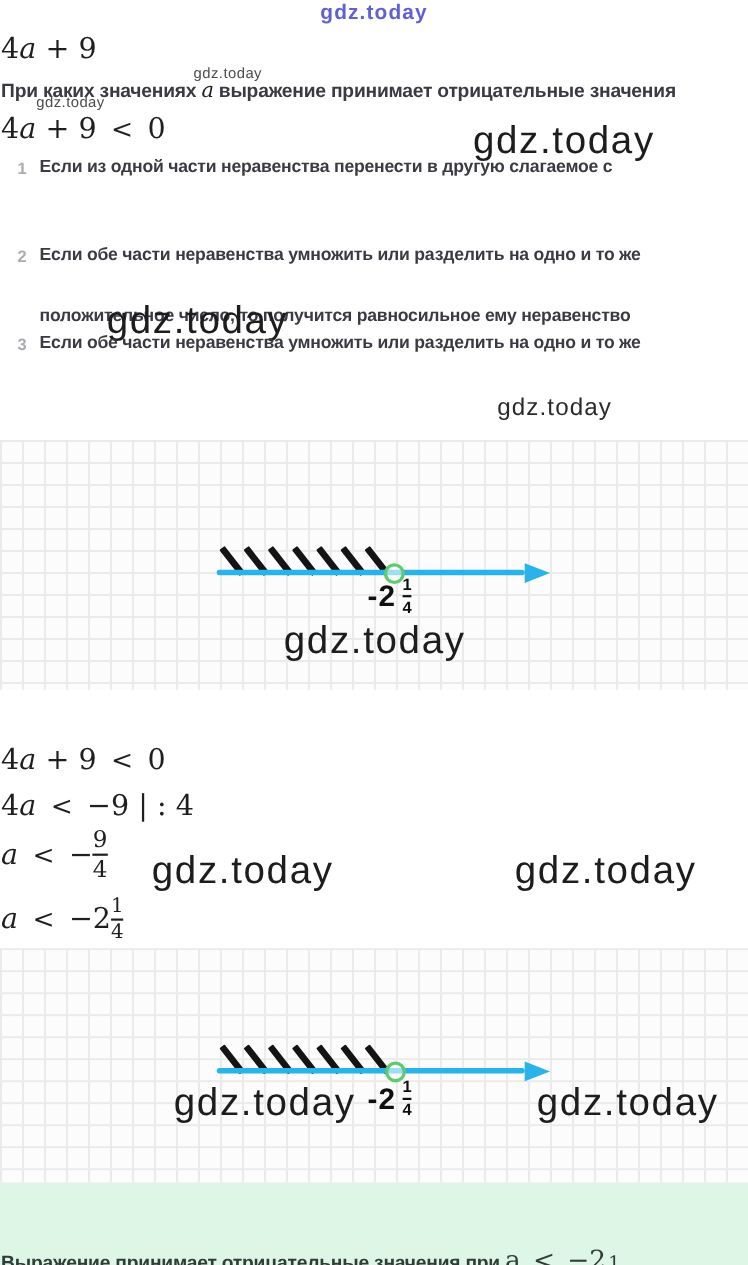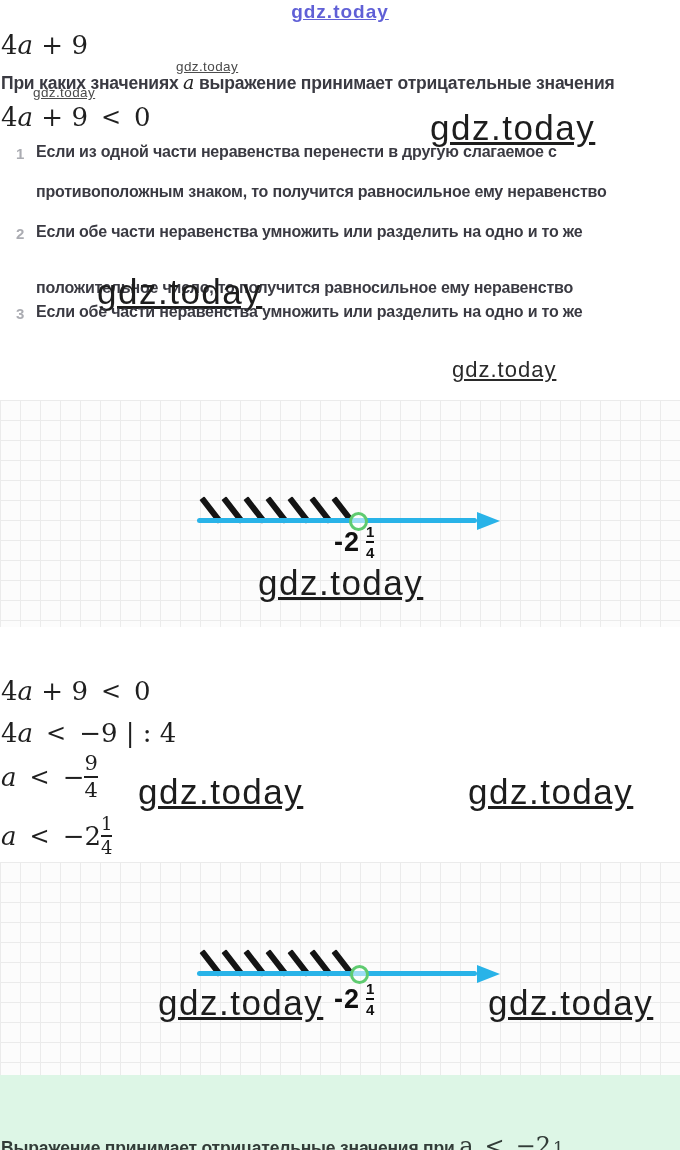--- a/index.html
+++ b/index.html
@@ -5,21 +5,21 @@
   html,body{margin:0;padding:0;}
   .page{
     position:relative;
     width:680px;height:1150px;
     background:#ffffff;
     overflow:hidden;
     font-family:"Liberation Sans",sans-serif;
     color:#3a3a42;
   }
   
-  .wm{position:absolute;white-space:nowrap;pointer-events:none;text-decoration:underline;}
+  .wm{position:absolute;white-space:nowrap;pointer-events:none;}
   .wm-top{left:0;right:0;top:1px;text-align:center;font-size:19px;font-weight:700;
           letter-spacing:1px;color:#4545d0;opacity:.85;}
   .wm-small{font-size:13.5px;color:#4b4b4b;letter-spacing:.4px;font-weight:400;}
   .wm-big{font-size:35px;color:#1d1d1d;letter-spacing:1.5px;font-weight:400;}
   .wm-med{font-size:22px;color:#2a2a2a;letter-spacing:1px;font-weight:400;}
   
   .math{position:absolute;font-family:"DejaVu Serif","Liberation Serif",serif;
         color:#1f1f1f;font-size:26px;display:flex;align-items:center;white-space:pre;}
   .math .var{font-style:italic;}
   .math .rel{margin:0 13px;font-size:24px;}
@@ -90,21 +90,20 @@
   <div class="wm wm-small" style="left:33px;top:85px;">gdz.today</div>
 
   <div class="math" style="left:1px;top:102px;">
     <span class="seg">4</span><span class="seg var">a</span><span class="seg"> + 9</span><span class="rel">&lt;</span><span class="seg">0</span>
   </div>
 
   <div class="wm wm-big" style="left:430px;top:108px;">gdz.today</div>
 
   <div class="rule-num" style="top:145px;">1</div>
   <div class="rule-line" style="top:143px;">Если из одной части неравенства перенести в другую слагаемое с</div>
-  <div class="rule-line" style="top:183px;">противоположным знаком, то получится равносильное ему неравенство</div>
 
   <div class="rule-num" style="top:225px;">2</div>
   <div class="rule-line" style="top:223px;">Если обе части неравенства умножить или разделить на одно и то же</div>
   <div class="rule-line" style="top:263px;margin-top:16px;">положительное число, то получится равносильное ему неравенство</div>
 
   <div class="wm wm-big" style="left:97px;top:272px;">gdz.today</div>
 
   <div class="rule-num" style="top:305px;">3</div>
   <div class="rule-line" style="top:303px;">Если обе части неравенства умножить или разделить на одно и то же</div>
   <div class="wm wm-med" style="left:452px;top:357px;">gdz.today</div>

